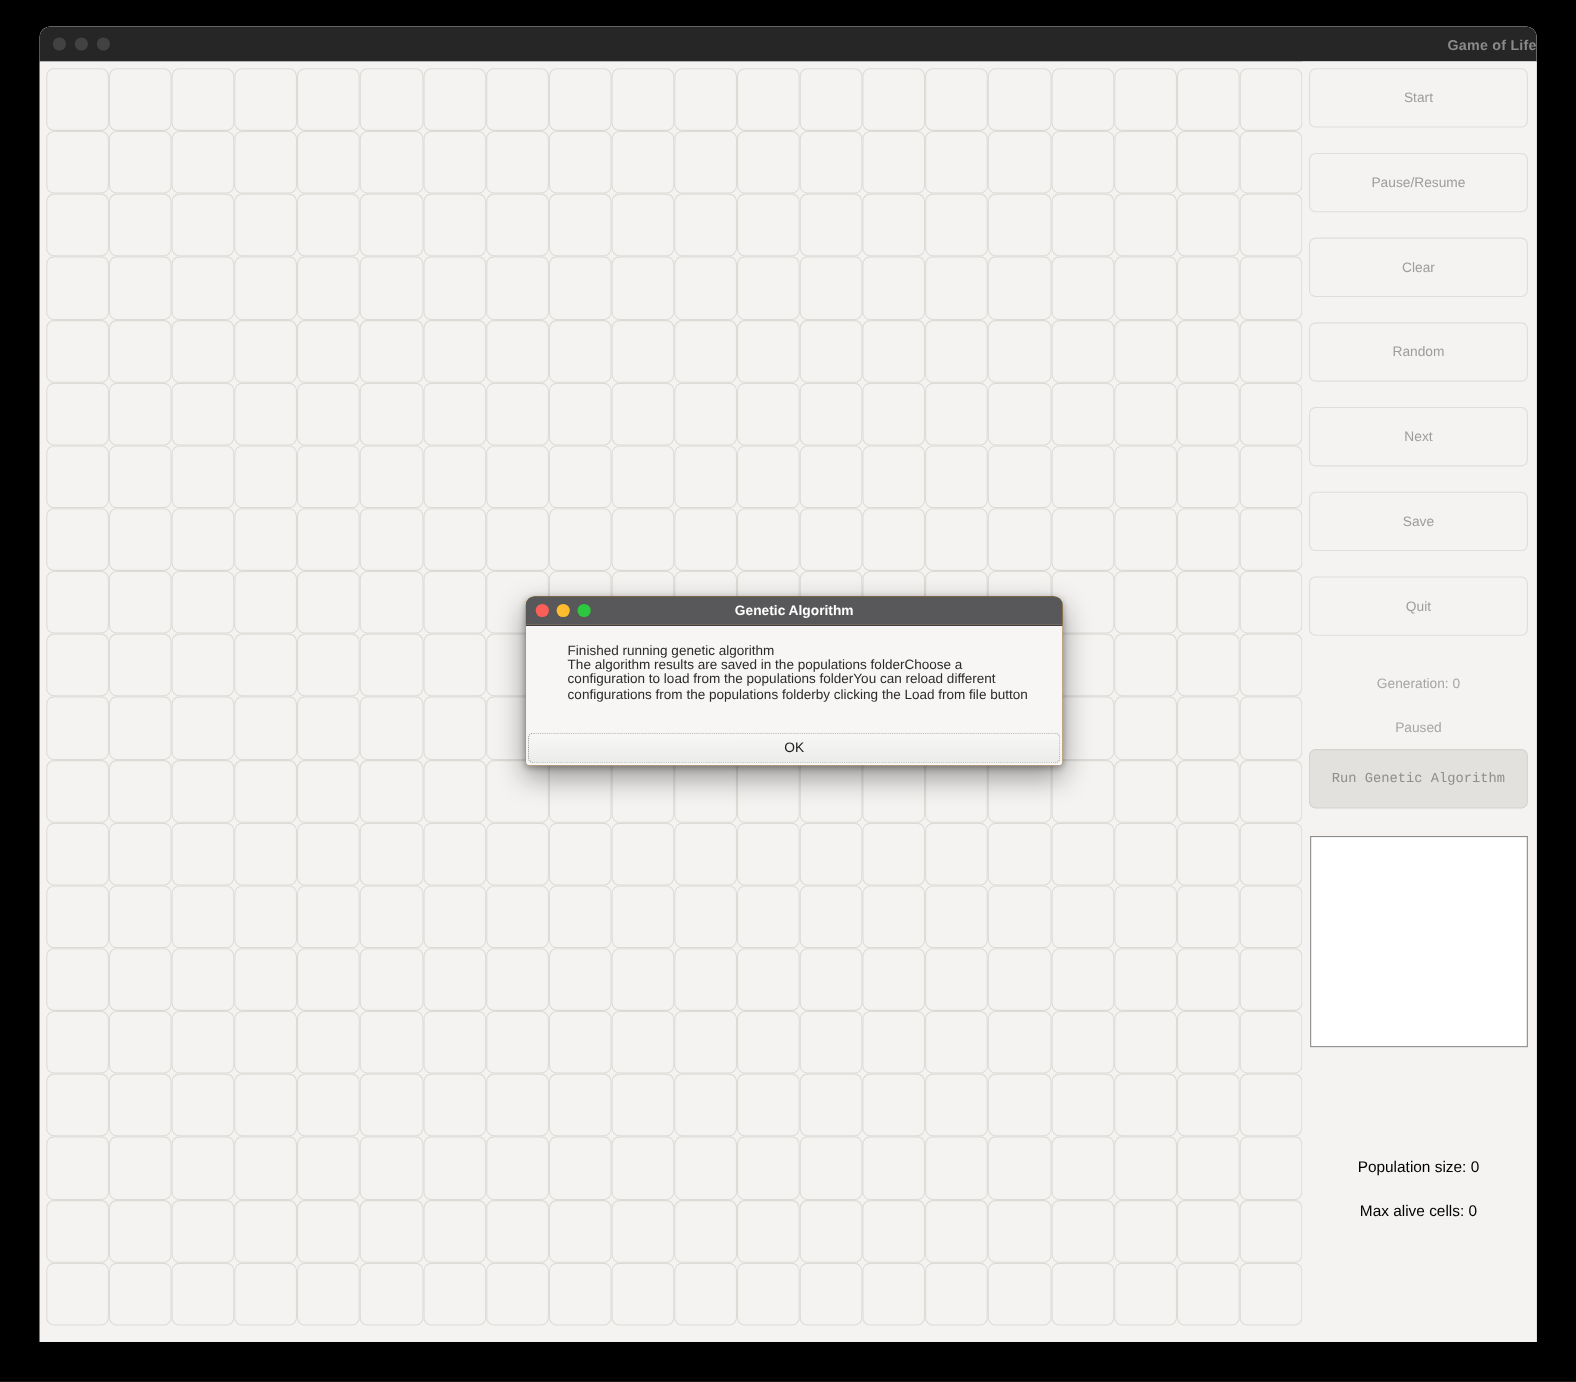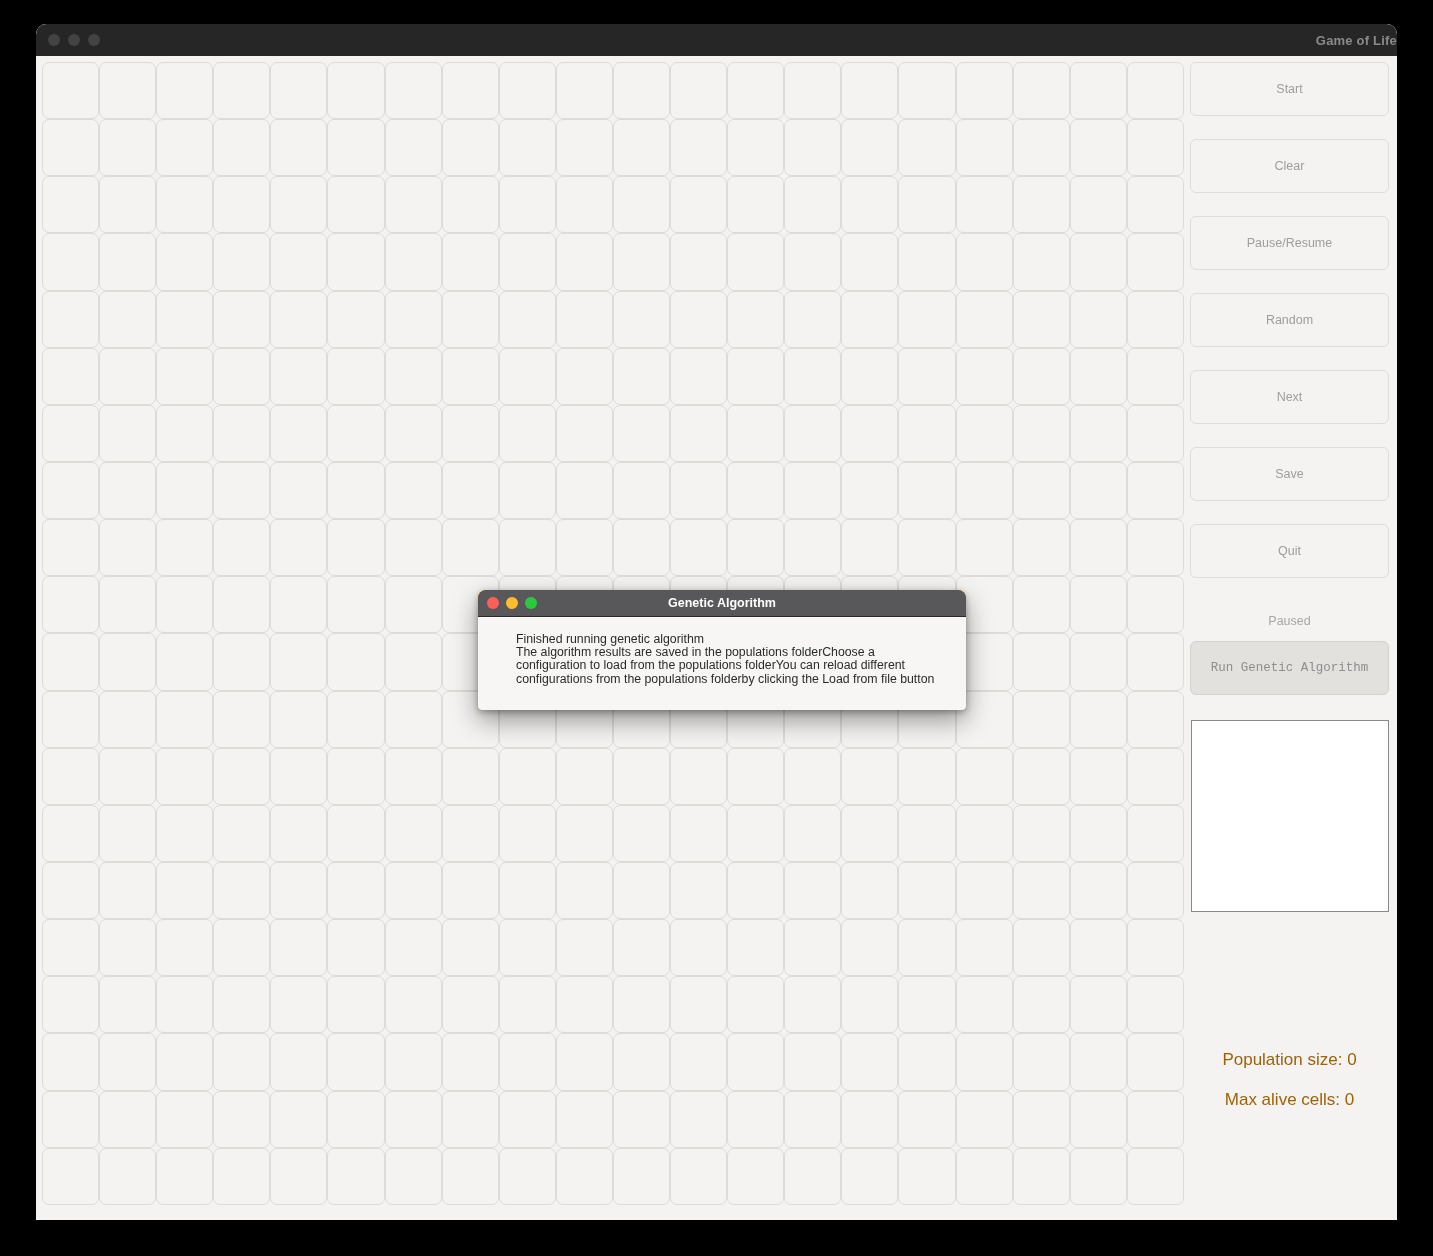--- a/index.html
+++ b/index.html
@@ -156,37 +156,36 @@
 
   .stats {
     margin-top: auto;
     padding-bottom: 100px;
   }
   .stat-row {
     height: 40px;
     display: flex;
     align-items: center;
     justify-content: center;
-    color: #a16207;
-    font-size: 17px;
+    color: #000000;
+    font-size: 14px;
     user-select: none;
   }
 
   
   .dialog {
     position: absolute;
     left: 478px;
     top: 542px;
     width: 488px;
-    height: 120px;
+    height: 154px;
     border-radius: 8px 8px 4px 4px;
     background: #a16207;
     box-shadow: 0 10px 26px rgba(0,0,0,0.40), 0 2px 6px rgba(0,0,0,0.30);
     overflow: hidden;
-    margin-top: 48px;
   }
   .dialog-titlebar {
     position: relative;
     height: 26px;
     background: #58585a;
     border-radius: 8px 8px 0 0;
     display: flex;
     align-items: center;
   }
   .dlg-lights {
@@ -669,28 +668,29 @@
             <div class="cell"></div>
             <div class="cell"></div>
             <div class="cell"></div>
             <div class="cell"></div>
           </div>
       </div>
 
       <div class="sidebar">
         <div id="sidebar-buttons">
             <div class="side-btn">Start</div>
+            <div class="side-btn">Pause/Resume</div>
             <div class="side-btn">Clear</div>
-            <div class="side-btn">Pause/Resume</div>
             <div class="side-btn">Random</div>
             <div class="side-btn">Next</div>
             <div class="side-btn">Save</div>
             <div class="side-btn">Quit</div>
           </div>
 
+        <div class="side-label">Generation: 0</div>
         <div class="side-label">Paused</div>
 
         <div class="side-btn pressed">Run Genetic Algorithm</div>
 
         <div class="text-output"></div>
 
         <div class="stats">
           <div class="stat-row">Population size: 0</div>
           <div class="stat-row">Max alive cells: 0</div>
         </div>

